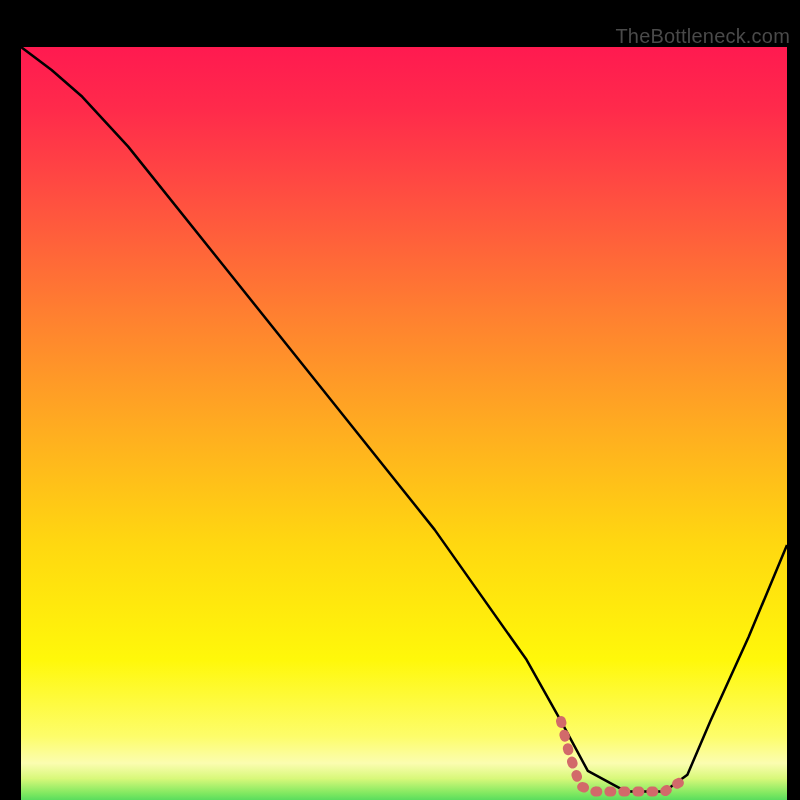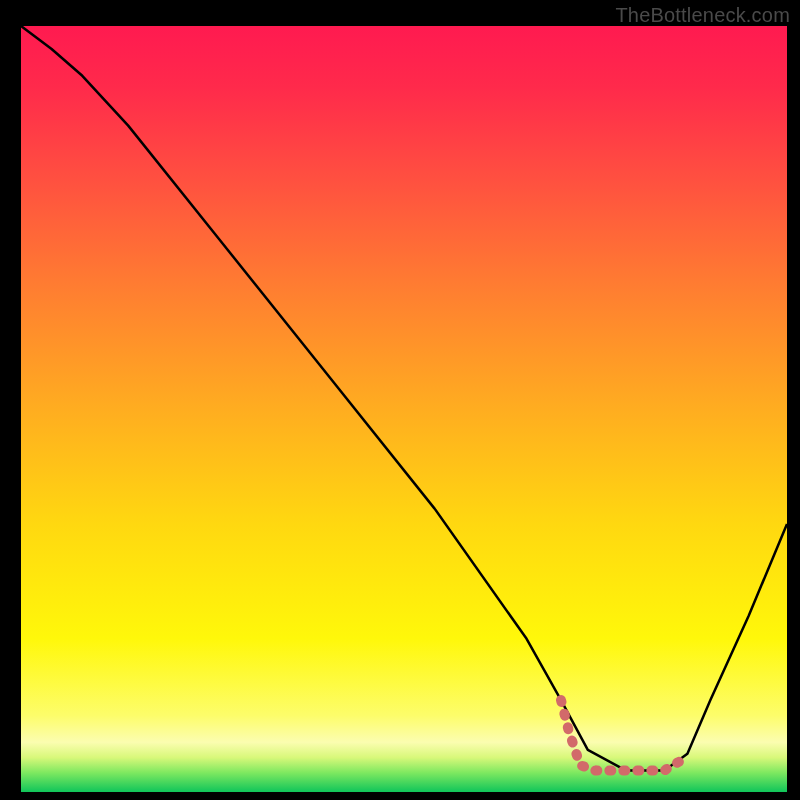--- a/index.html
+++ b/index.html
@@ -8,20 +8,21 @@
     width: 800px;
     height: 800px;
     background: #000;
     overflow: hidden;
     font-family: Arial, Helvetica, sans-serif;
   }
   .stage {
     position: relative;
     width: 800px;
     height: 636px;
+    margin-top: 21px;
   }
   .watermark {
     position: absolute;
     top: 4px;
     right: 10px;
     color: #4a4a4a;
     font-size: 20px;
     font-weight: 500;
     user-select: none;
     letter-spacing: 0.2px;

